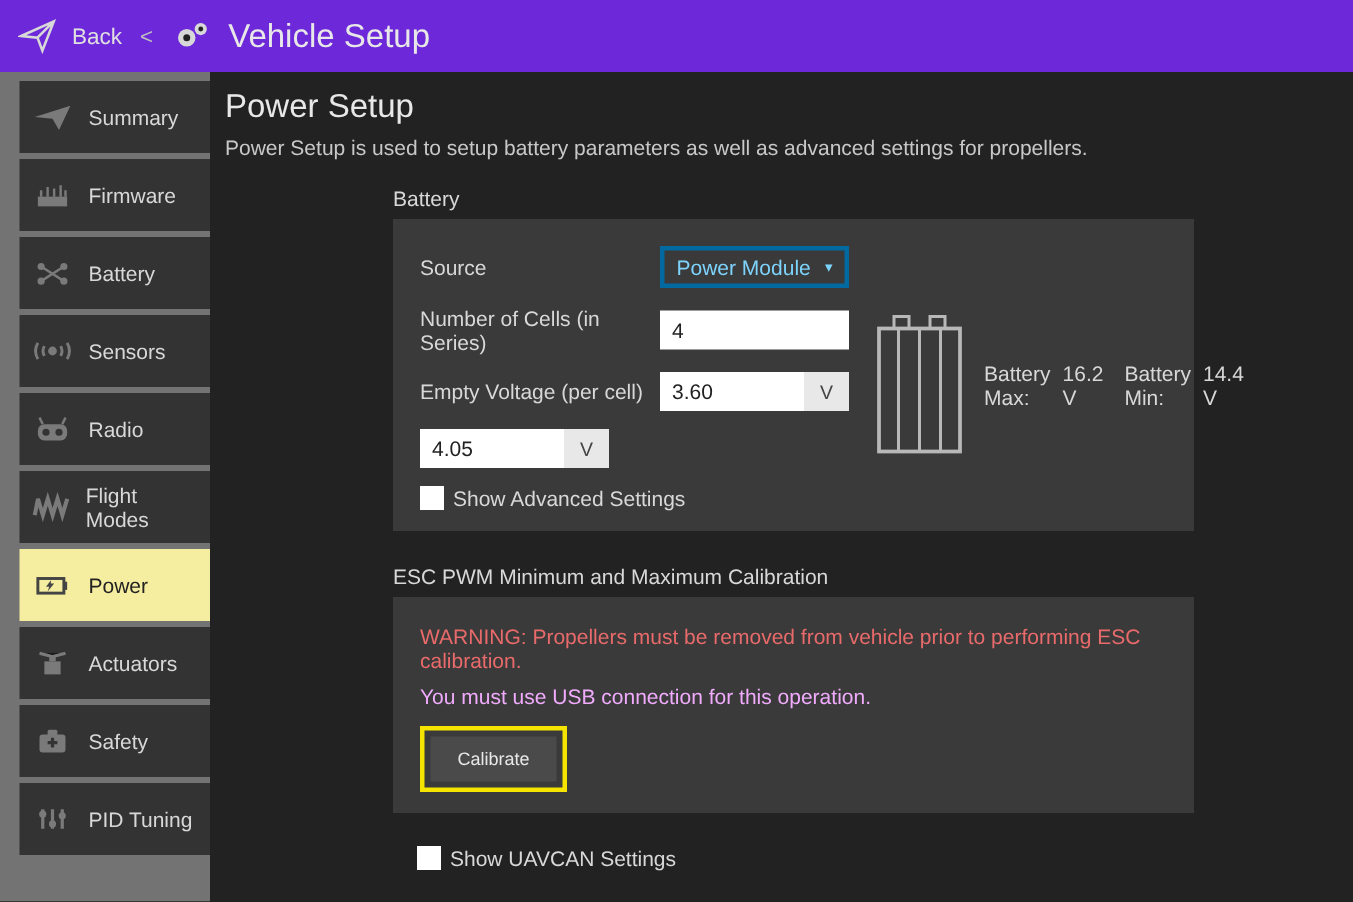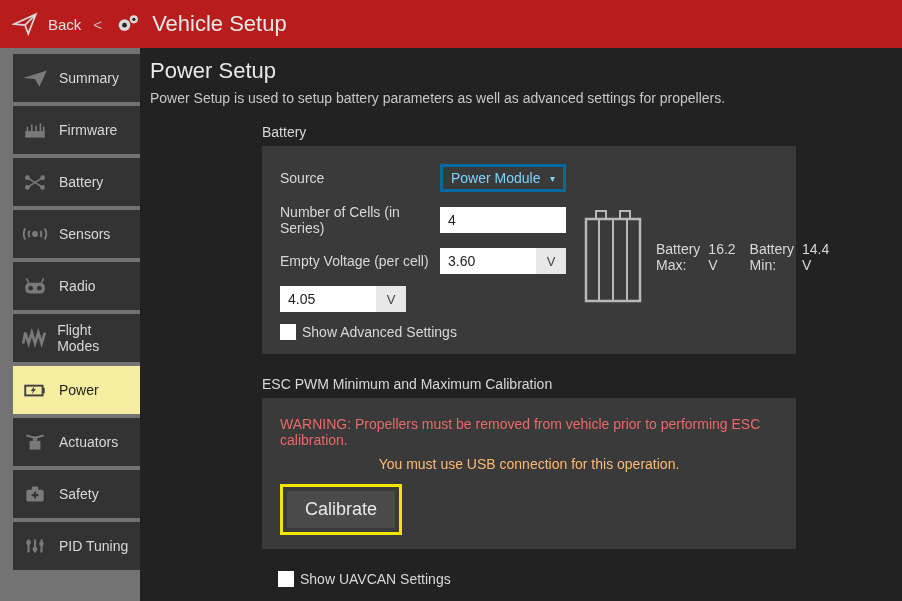--- a/index.html
+++ b/index.html
@@ -11,21 +11,21 @@
     width: 902px;
     height: 601px;
     overflow: hidden;
   }
   .topbar {
     height: 48px;
     display: flex;
     align-items: center;
     padding: 0 12px;
     gap: 10px;
-    background: #b91c1c;
+    background: #6d28d9;
   }
   .topbar .title {
     font-size: 22px;
     font-weight: 300;
     color: #e8e8e8;
   }
   .topbar .back {
     font-size: 15px;
     color: #e0e0e0;
   }
@@ -182,29 +182,28 @@
     height: 16px;
     background: #fff;
     border: none;
   }
   .warning {
     color: #e86a6a;
     font-size: 14px;
     margin-bottom: 8px;
   }
   .note {
-    color: #fdba74;
+    color: #f0abfc;
     font-size: 14px;
     margin-bottom: 12px;
-    text-align: center;
   }
   .calibrate-btn {
     background: #4a4a4a;
     color: #e8e8e8;
-    font-size: 18px;
+    font-size: 12px;
     padding: 8px 18px;
     border: none;
     display: inline-block;
     text-align: right;
   }
   .highlight-frame {
     border: 3px solid #f5e400;
     display: inline-block;
     padding: 4px;
   }

